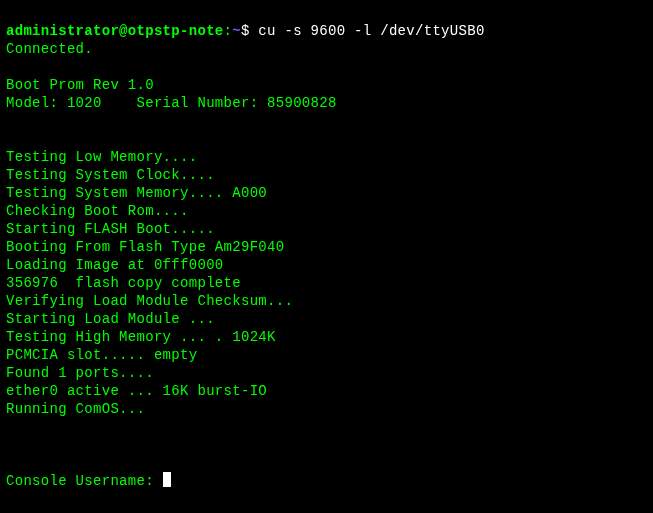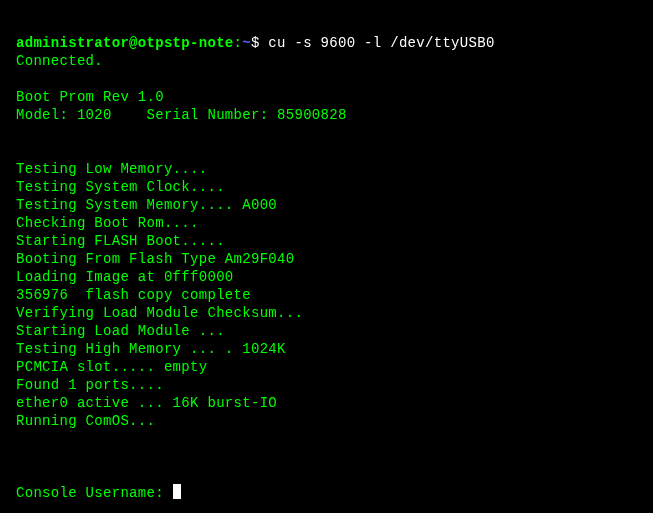--- a/index.html
+++ b/index.html
@@ -7,25 +7,24 @@
     padding: 0;
     width: 653px;
     height: 513px;
     background: #000000;
     font-family: "Consolas", "Courier New", monospace;
     font-size: 14px;
     line-height: 18px;
     overflow: hidden;
   }
   .terminal {
-    padding: 4px 16px;
+    padding: 4px 6px;
     color: #00ff00;
     white-space: pre;
     letter-spacing: 0.3px;
-    margin-top: 12px;
   }
   .prompt-line {
     color: #00ff00;
   }
   .user-host {
     font-weight: bold;
     color: #00ff00;
   }
   .tilde {
     font-weight: bold;

